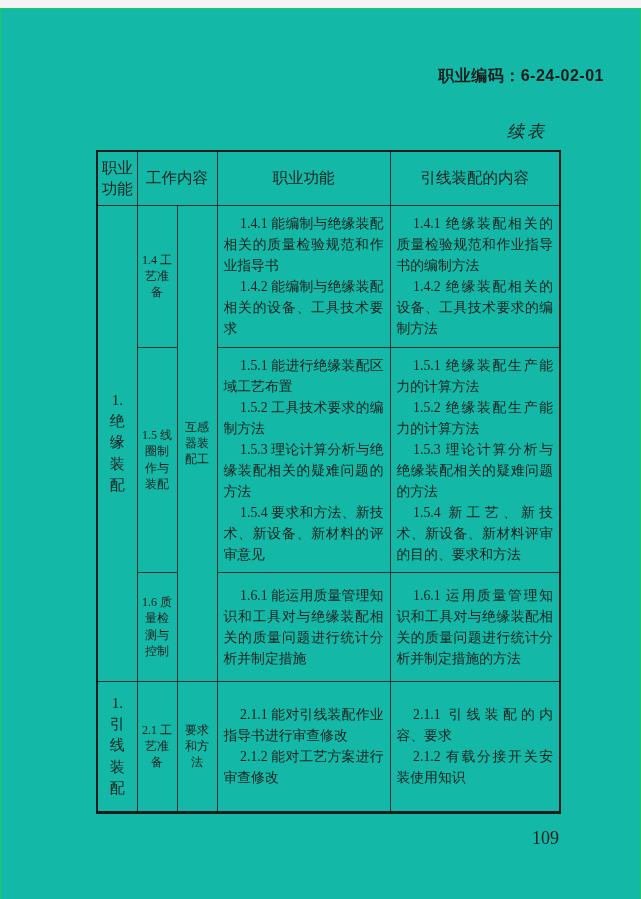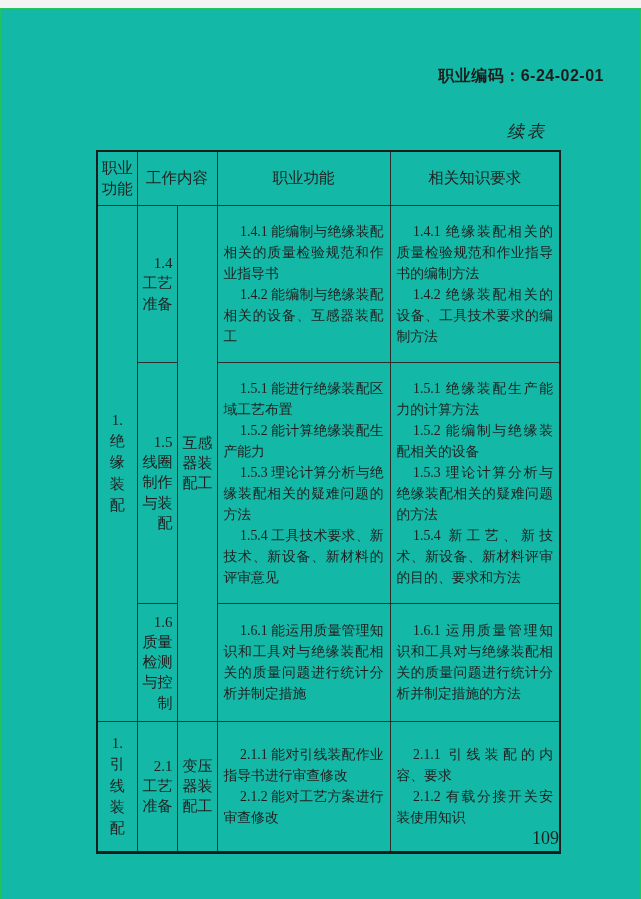--- a/index.html
+++ b/index.html
@@ -57,30 +57,30 @@
     height: 54px;
   }
   td.func {
     text-align: center;
     font-size: 15px;
     line-height: 1.42;
     padding: 0 11px;
     overflow-wrap: break-word;
   }
   td.work, td.occ {
-    text-align: right;
-    font-size: 15px;
+    text-align: center;
+    font-size: 12px;
     line-height: 1.35;
     padding: 8px 4px;
     overflow-wrap: break-word;
   }
   td.body-text {
     font-size: 13.8px;
     line-height: 21px;
-    padding: 15px 6px;
+    padding: 7px 6px;
     text-align: justify;
   }
   td.body-text p {
     margin: 0;
     text-indent: 1.2em;
   }
   tr.r-14 td { height: 142px; }
   tr.r-15 td { height: 221px; }
   tr.r-16 td { height: 109px; }
   tr.r-21 td { height: 131px; }
@@ -107,65 +107,65 @@
         <col style="width:40px">
         <col style="width:40px">
         <col style="width:173px">
         <col style="width:170px">
     </colgroup>
     <thead>
       <tr>
         <th class="hdr">职业功能</th>
         <th class="hdr" colspan="2">工作内容</th>
         <th class="hdr">职业功能</th>
-        <th class="hdr">相关知识要求</th>
+        <th class="hdr">引线装配的内容</th>
       </tr>
     </thead>
     <tbody>
       <tr class="r-14">
         <td class="func" rowspan="3">1. 绝缘装配</td>
         <td class="work">1.4 工艺准备</td>
         <td class="occ" rowspan="3">互感器装配工</td>
         <td class="body-text">
           <p>1.4.1 能编制与绝缘装配相关的质量检验规范和作业指导书</p>
-          <p>1.4.2 能编制与绝缘装配相关的设备、互感器装配工</p>
+          <p>1.4.2 能编制与绝缘装配相关的设备、工具技术要求</p>
         </td>
         <td class="body-text">
           <p>1.4.1 绝缘装配相关的质量检验规范和作业指导书的编制方法</p>
           <p>1.4.2 绝缘装配相关的设备、工具技术要求的编制方法</p>
         </td>
       </tr>
       <tr class="r-15">
         <td class="work">1.5 线圈制作与装配</td>
         <td class="body-text">
           <p>1.5.1 能进行绝缘装配区域工艺布置</p>
-          <p>1.5.2 能计算绝缘装配生产能力</p>
+          <p>1.5.2 工具技术要求的编制方法</p>
           <p>1.5.3 理论计算分析与绝缘装配相关的疑难问题的方法</p>
-          <p>1.5.4 工具技术要求、新技术、新设备、新材料的评审意见</p>
+          <p>1.5.4 要求和方法、新技术、新设备、新材料的评审意见</p>
         </td>
         <td class="body-text">
           <p>1.5.1 绝缘装配生产能力的计算方法</p>
-          <p>1.5.2 能编制与绝缘装配相关的设备</p>
+          <p>1.5.2 绝缘装配生产能力的计算方法</p>
           <p>1.5.3 理论计算分析与绝缘装配相关的疑难问题的方法</p>
           <p>1.5.4 新工艺、新技术、新设备、新材料评审的目的、要求和方法</p>
         </td>
       </tr>
       <tr class="r-16">
         <td class="work">1.6 质量检测与控制</td>
         <td class="body-text">
           <p>1.6.1 能运用质量管理知识和工具对与绝缘装配相关的质量问题进行统计分析并制定措施</p>
         </td>
         <td class="body-text">
           <p>1.6.1 运用质量管理知识和工具对与绝缘装配相关的质量问题进行统计分析并制定措施的方法</p>
         </td>
       </tr>
       <tr class="r-21">
         <td class="func">1. 引线装配</td>
         <td class="work">2.1 工艺准备</td>
-        <td class="occ">变压器装配工</td>
+        <td class="occ">要求和方法</td>
         <td class="body-text">
           <p>2.1.1 能对引线装配作业指导书进行审查修改</p>
           <p>2.1.2 能对工艺方案进行审查修改</p>
         </td>
         <td class="body-text">
           <p>2.1.1 引线装配的内容、要求</p>
           <p>2.1.2 有载分接开关安装使用知识</p>
         </td>
       </tr>
     </tbody>

